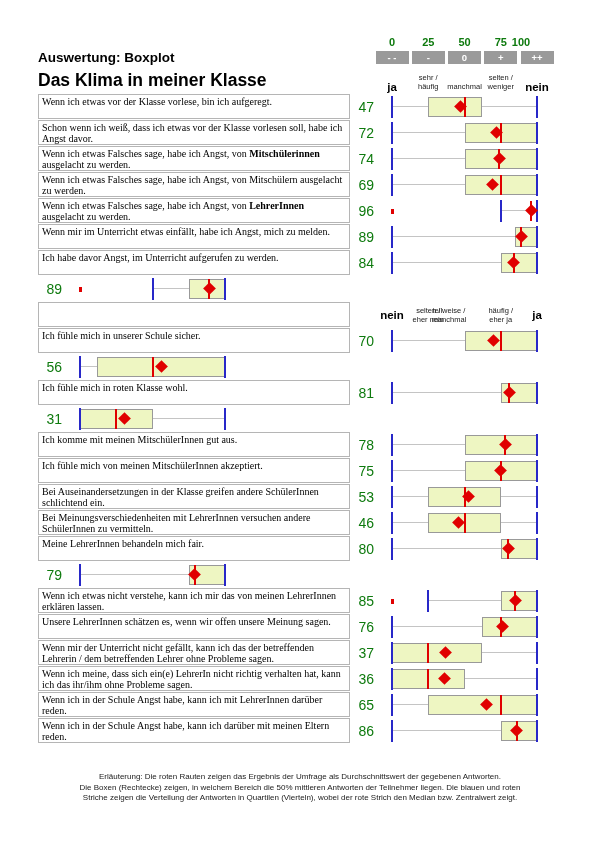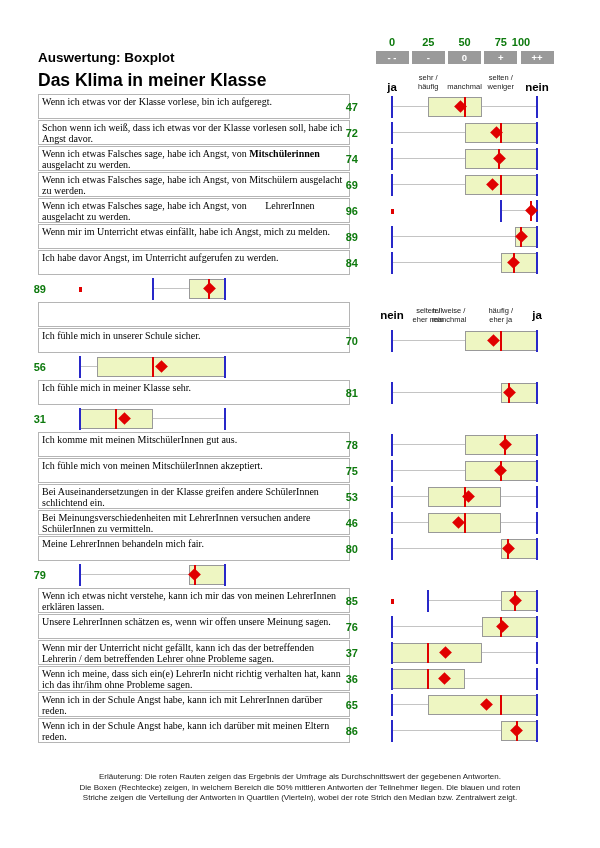--- a/index.html
+++ b/index.html
@@ -15,22 +15,22 @@
   .h1labels{position:absolute;left:390px;top:62px;width:150px;height:31px;}
   .plabel{position:absolute;transform:translateX(-50%);text-align:center;font-size:7.5px;
           line-height:8.5px;color:#222;white-space:nowrap;}
   .h1labels .plabel{bottom:2px;}
   .plabel.big{font-size:11.5px;font-weight:bold;color:#000;}
   .rows{position:absolute;left:38px;top:94px;width:530px;}
   .row{display:flex;height:26px;}
   .qbox{width:312px;height:25px;box-sizing:border-box;border:1px solid #b5b5b5;
         padding:1px 3px 0 3px;font-family:"Liberation Serif",serif;font-size:10px;
         line-height:11px;overflow:hidden;}
-  .num{width:40px;box-sizing:border-box;padding-right:32px;display:flex;align-items:center;
-       justify-content:flex-end;font-weight:bold;font-size:11px;color:#0e7a0e;}
+  .num{width:40px;box-sizing:border-box;padding-right:16px;display:flex;align-items:center;
+       justify-content:flex-end;font-weight:normal;font-size:14px;color:#0e7a0e;}
   .plot{position:relative;width:150px;height:26px;}
   .hrow .plabel{top:13px;transform:translate(-50%,-50%);}
   .conn{position:absolute;top:12px;height:1px;background:#c4c4c4;}
   .bx{position:absolute;top:3px;height:20px;background:#eef6c2;border:1px solid #999;box-sizing:border-box;}
   .med{position:absolute;top:3px;width:2px;height:20px;background:#e00000;}
   .wtick{position:absolute;top:2px;width:2px;height:22px;background:#2828c8;}
   .tick0{position:absolute;top:11px;width:3px;height:5px;background:#e00000;}
   .dia{position:absolute;top:8px;width:9px;height:9px;background:#e00000;transform:rotate(45deg);}
   .footer{position:absolute;left:20px;top:772px;width:560px;text-align:center;font-size:8px;
           line-height:10.5px;color:#1a1a1a;}
@@ -118,21 +118,21 @@
         <div class="plot">
           <div class="conn" style="left: 2px; width: 72.5px;"></div>
           <div class="bx" style="left: 74.5px; width: 72.5px;"></div>
           <div class="med" style="left: 109.75px;"></div>
           <div class="wtick" style="left: 1px;"></div>
           <div class="wtick" style="left: 146px;"></div>
           <div class="dia" style="left: 97.55px;"></div>
         </div>
       </div>
       <div class="row">
-        <div class="qbox"><span>Wenn ich etwas Falsches sage, habe ich Angst, von </span><span style="font-weight: normal; margin-left: 16px;">LehrerInnen</span><span> ausgelacht zu werden.</span></div>
+        <div class="qbox"><span>Wenn ich etwas Falsches sage, habe ich Angst, von </span><span style="font-weight: bold;">LehrerInnen</span><span> ausgelacht zu werden.</span></div>
         <div class="num">96</div>
         <div class="plot">
           <div class="conn" style="left: 110.75px; width: 36.25px;"></div>
           <div class="med" style="left: 140.2px;"></div>
           <div class="wtick" style="left: 109.75px;"></div>
           <div class="wtick" style="left: 146px;"></div>
           <div class="tick0" style="left: 0.5px;"></div>
           <div class="dia" style="left: 136.7px;"></div>
         </div>
       </div>
@@ -213,21 +213,21 @@
         <div class="plot">
           <div class="conn" style="left: 2px; width: 17.4px;"></div>
           <div class="bx" style="left: 19.4px; width: 127.6px;"></div>
           <div class="med" style="left: 73.5px;"></div>
           <div class="wtick" style="left: 1px;"></div>
           <div class="wtick" style="left: 146px;"></div>
           <div class="dia" style="left: 78.7px;"></div>
         </div>
       </div>
       <div class="row">
-        <div class="qbox"><span>Ich fühle mich in meiner Klasse sehr.</span></div>
+        <div class="qbox"><span>Ich fühle mich in roten Klasse wohl.</span></div>
         <div class="num">81</div>
         <div class="plot">
           <div class="conn" style="left: 2px; width: 108.75px;"></div>
           <div class="bx" style="left: 110.75px; width: 36.25px;"></div>
           <div class="med" style="left: 118.45px;"></div>
           <div class="wtick" style="left: 1px;"></div>
           <div class="wtick" style="left: 146px;"></div>
           <div class="dia" style="left: 114.95px;"></div>
         </div>
       </div>

